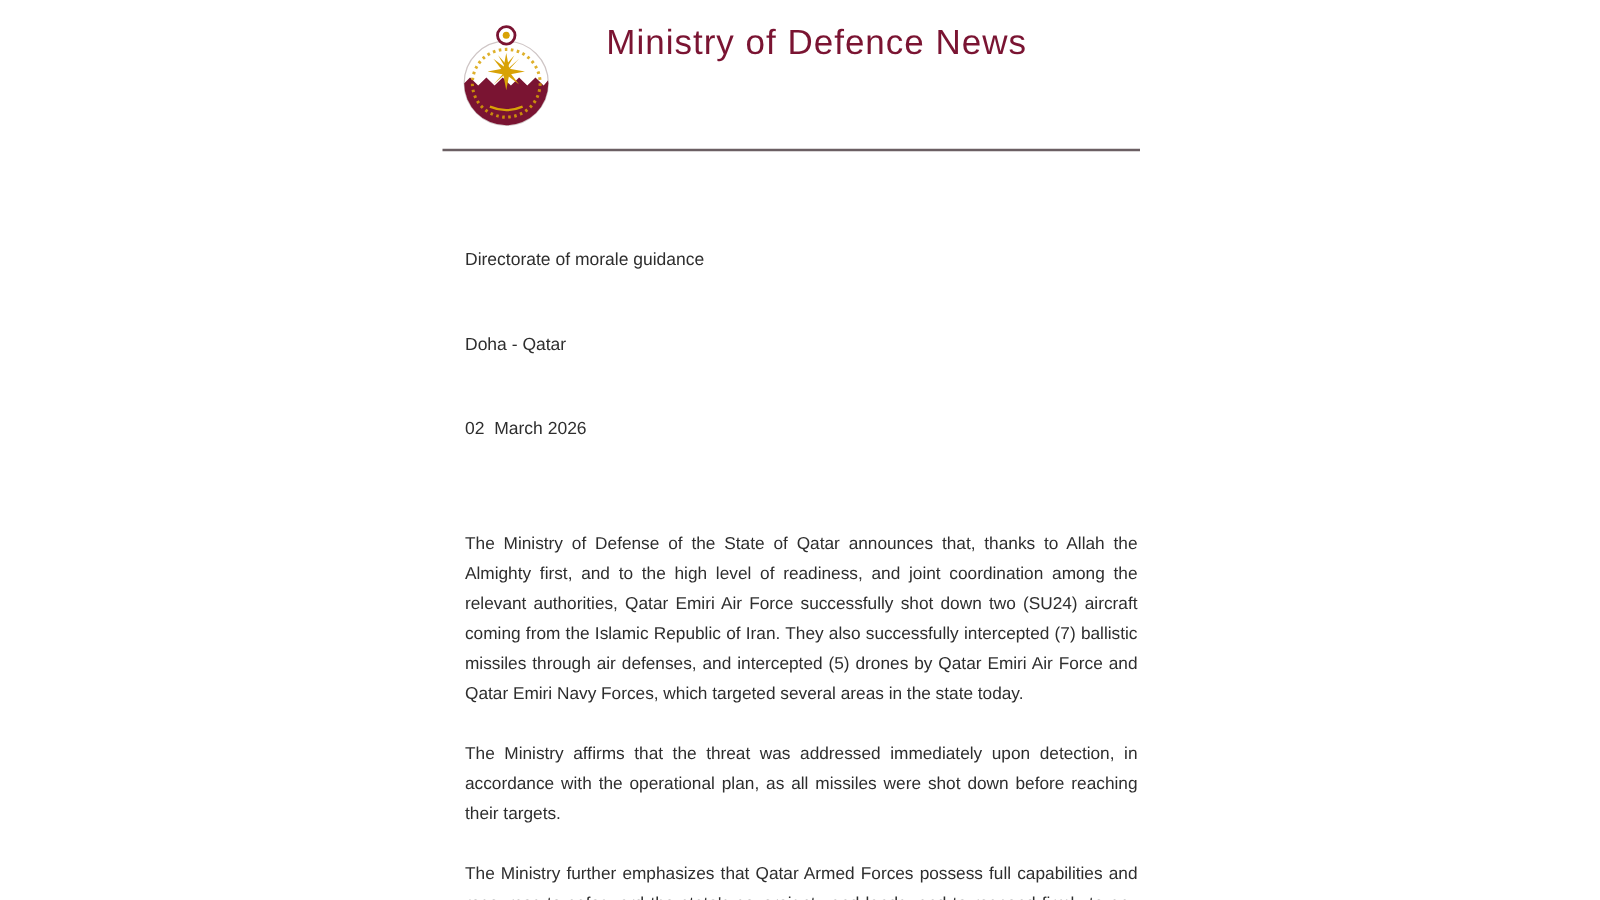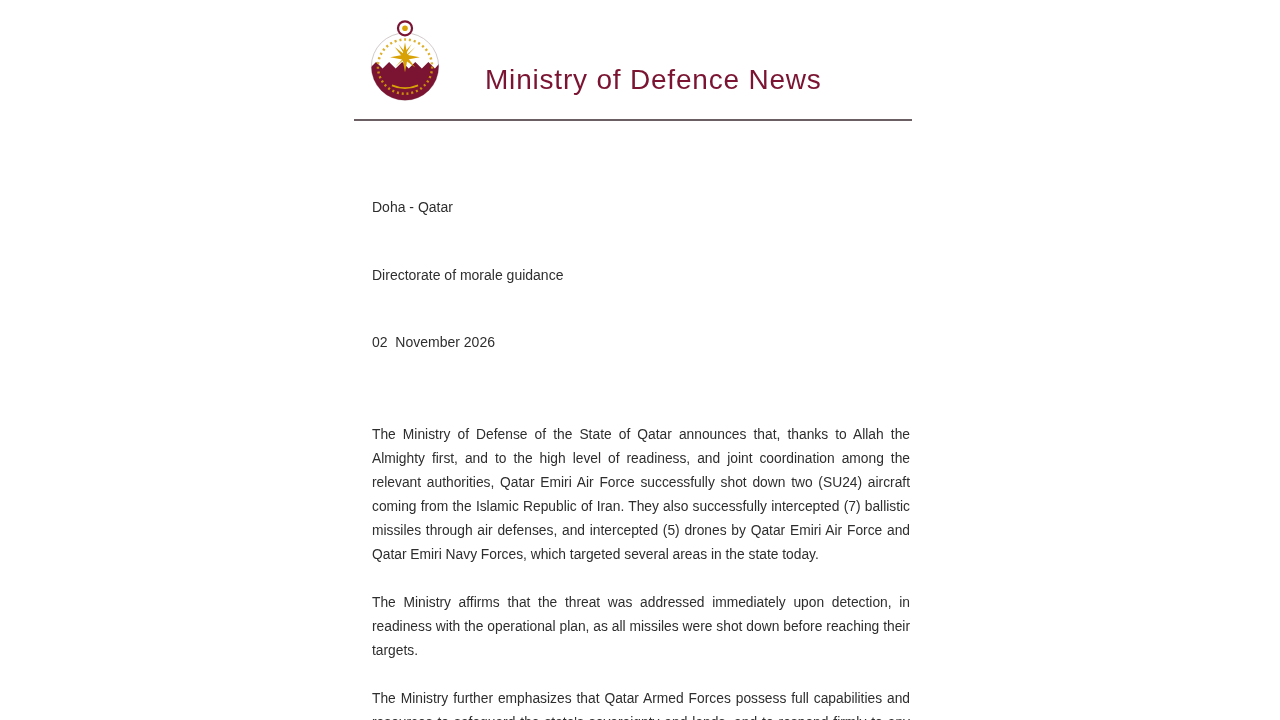--- a/index.html
+++ b/index.html
@@ -11,21 +11,21 @@
     --rule:#6b5f63;
   }
   *{box-sizing:border-box;}
   html,body{margin:0;padding:0;}
   body{
     width:1280px;height:720px;background:#ffffff;overflow:hidden;
     font-family:"Liberation Sans", sans-serif;
   }
   .page{position:relative;width:1280px;height:720px;background:#fff;}
   .doc{position:absolute;left:354px;top:0;width:558px;}
-  .header{display:flex;align-items:flex-end;padding-top:18px;}
+  .header{display:flex;align-items:flex-start;padding-top:18px;}
   .logo{width:76px;height:86px;margin-left:13px;flex:0 0 auto;}
   .logo svg{display:block;width:100%;height:100%;}
   .title{
     margin:0 0 8px 42px;font-size:28px;font-weight:400;letter-spacing:0.8px;
     color:var(--maroon);white-space:nowrap;
   }
   .rule{height:2px;background:var(--rule);margin-top:15px;width:558px;}
   .meta{
     margin:30px 0 0 18px;font-size:14px;line-height:22.5px;
     color:var(--body-text);white-space:pre-wrap;
@@ -77,26 +77,26 @@
           <circle cx="40" cy="11" r="7.5" fill="#ffffff" stroke="#7a1432" stroke-width="2.4"></circle>
           <circle class="lg-gold" cx="40" cy="11" r="3"></circle>
         </svg>
       </div>
       <h1 class="title">Ministry of Defence News</h1>
     </header>
 
     <div class="rule"></div>
 
     <div class="meta">
+      <div>Directorate of morale guidance</div>
       <div>Doha - Qatar</div>
-      <div>Directorate of morale guidance</div>
-      <div>02  November 2026</div>
+      <div>02  March 2026</div>
     </div>
 
     <div class="bodytext">
       <p>The Ministry of Defense of the State of Qatar announces that, thanks to Allah the Almighty first, and to the high level of readiness, and joint coordination among the relevant authorities, Qatar Emiri Air Force successfully shot down two (SU24) aircraft coming from the Islamic Republic of Iran. They also successfully intercepted (7) ballistic missiles through air defenses, and intercepted (5) drones by Qatar Emiri Air Force and Qatar Emiri Navy Forces, which targeted several areas in the state today.</p>
-      <p>The Ministry affirms that the threat was addressed immediately upon detection, in readiness with the operational plan, as all missiles were shot down before reaching their targets.</p>
+      <p>The Ministry affirms that the threat was addressed immediately upon detection, in accordance with the operational plan, as all missiles were shot down before reaching their targets.</p>
       <p>The Ministry further emphasizes that Qatar Armed Forces possess full capabilities and resources to safeguard the state's sovereignty and lands, and to respond firmly to any external threat.</p>
 
     </div>
 
   </div>
 </div>
 
 </body></html>

